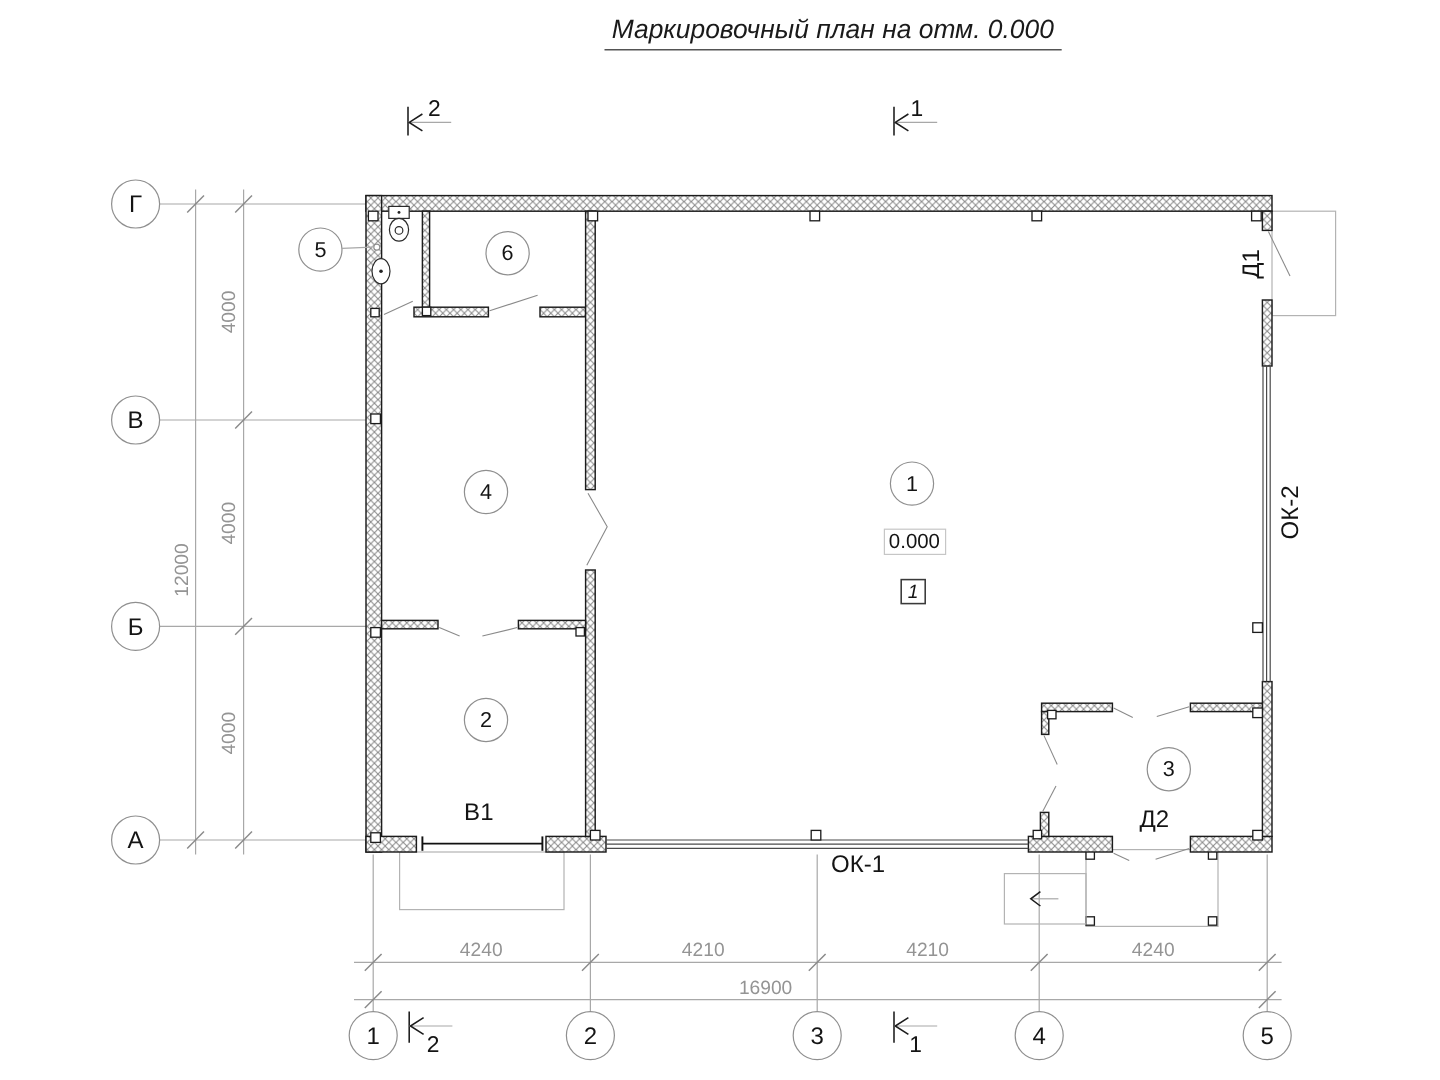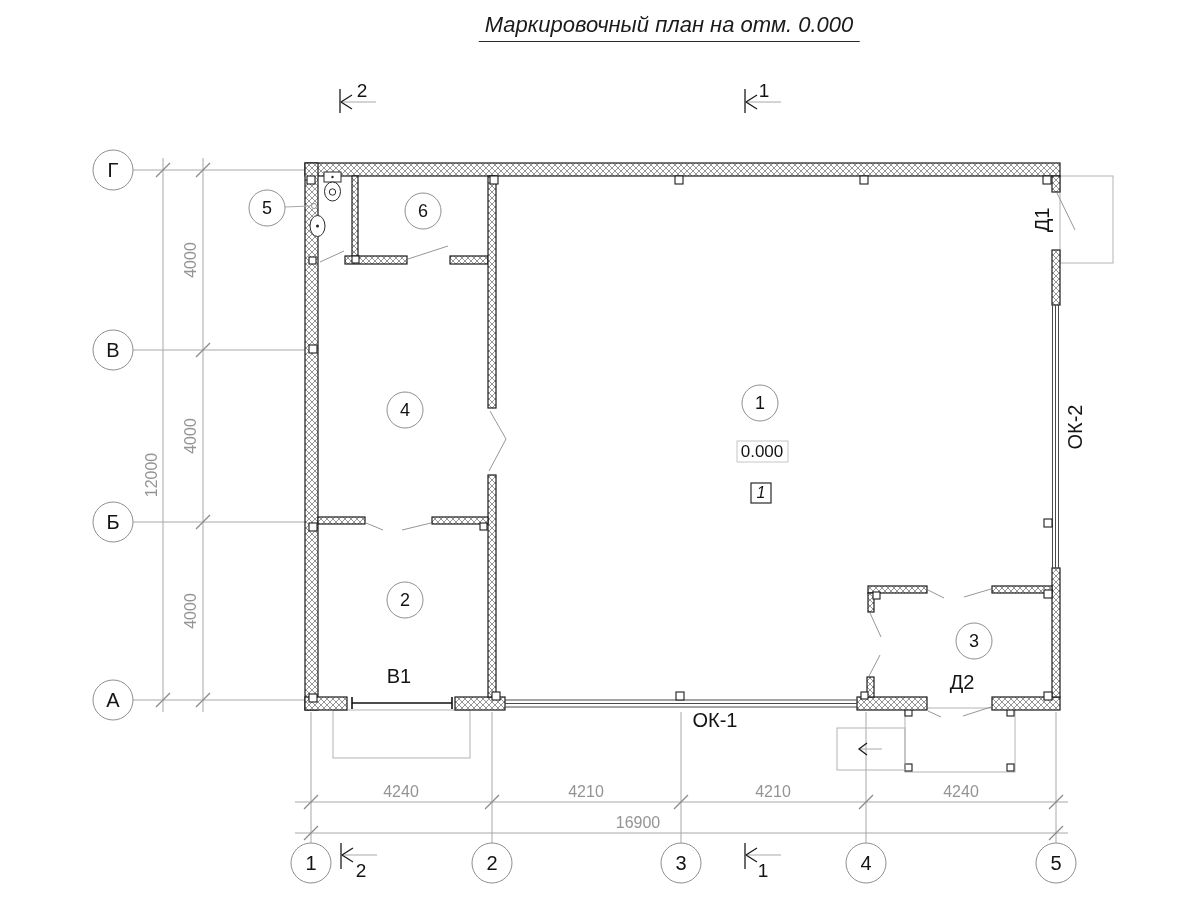--- a/index.html
+++ b/index.html
@@ -1,19 +1,19 @@
 <!DOCTYPE html>
 <html><head>
 <meta charset="utf-8">
 <style>
   html,body{margin:0;padding:0;background:#fff;}
   #canvas{position:relative;width:1200px;height:900px;background:#ffffff;overflow:hidden;
           font-family:"Liberation Sans",sans-serif;}
   #plan-svg{position:absolute;left:0;top:0;}
-  #title{position:absolute;top:12px;left:669px;transform:translateX(-50%);white-space:nowrap;}
+  #title{position:absolute;top:12px;left:694px;transform:translateX(-50%);white-space:nowrap;}
   #title span{display:inline-block;font:italic 22px "Liberation Sans",sans-serif;color:#1a1a1a;
               border-bottom:1.6px solid #2a2a2a;padding:0 6px 3px 6px;}
   .wall{fill:url(#hatch);stroke:#1c1c1c;stroke-width:1.2;}
   .thin{stroke:#a8a8a8;stroke-width:1;fill:none;}
   .tick{stroke:#8a8a8a;stroke-width:1.2;}
   .bubble{fill:#fff;stroke:#8f8f8f;stroke-width:1;}
   .roomc{fill:#fff;stroke:#8f8f8f;stroke-width:1;}
   .swing{stroke:#8a8a8a;stroke-width:0.9;fill:none;}
   .win{stroke:#4a4a4a;stroke-width:1;fill:none;}
   .marker{fill:#fff;stroke:#1c1c1c;stroke-width:1.1;}

